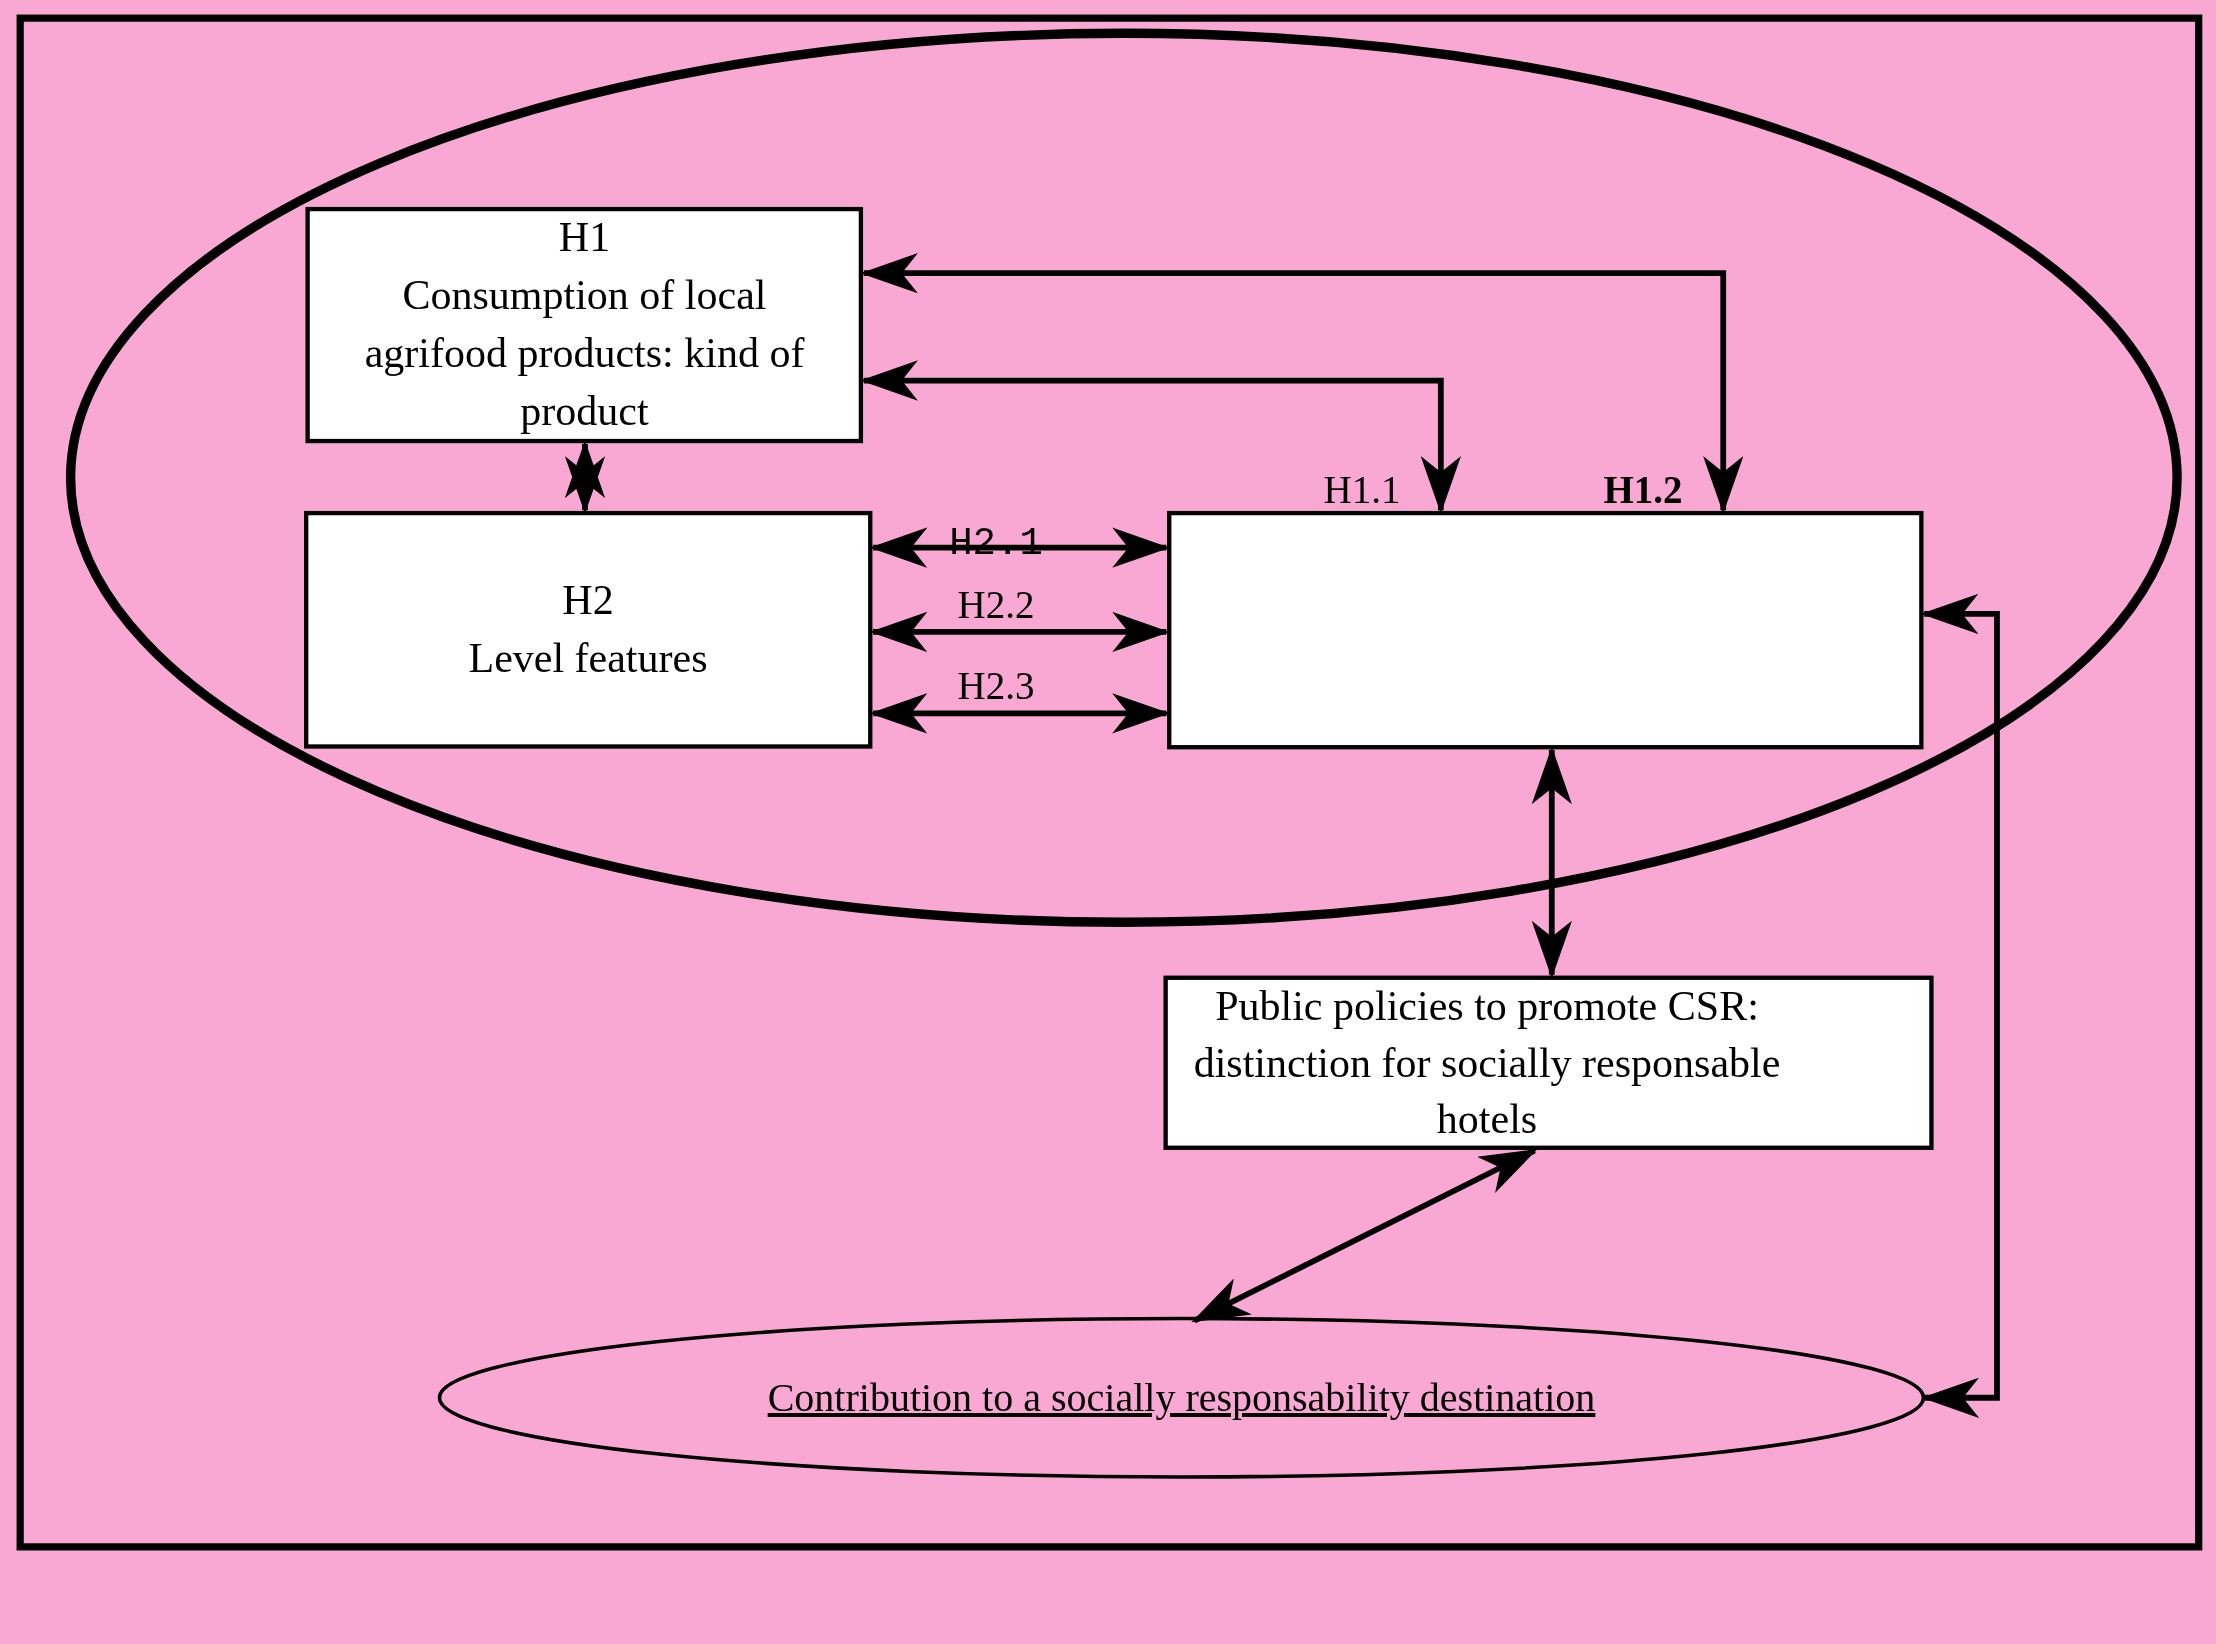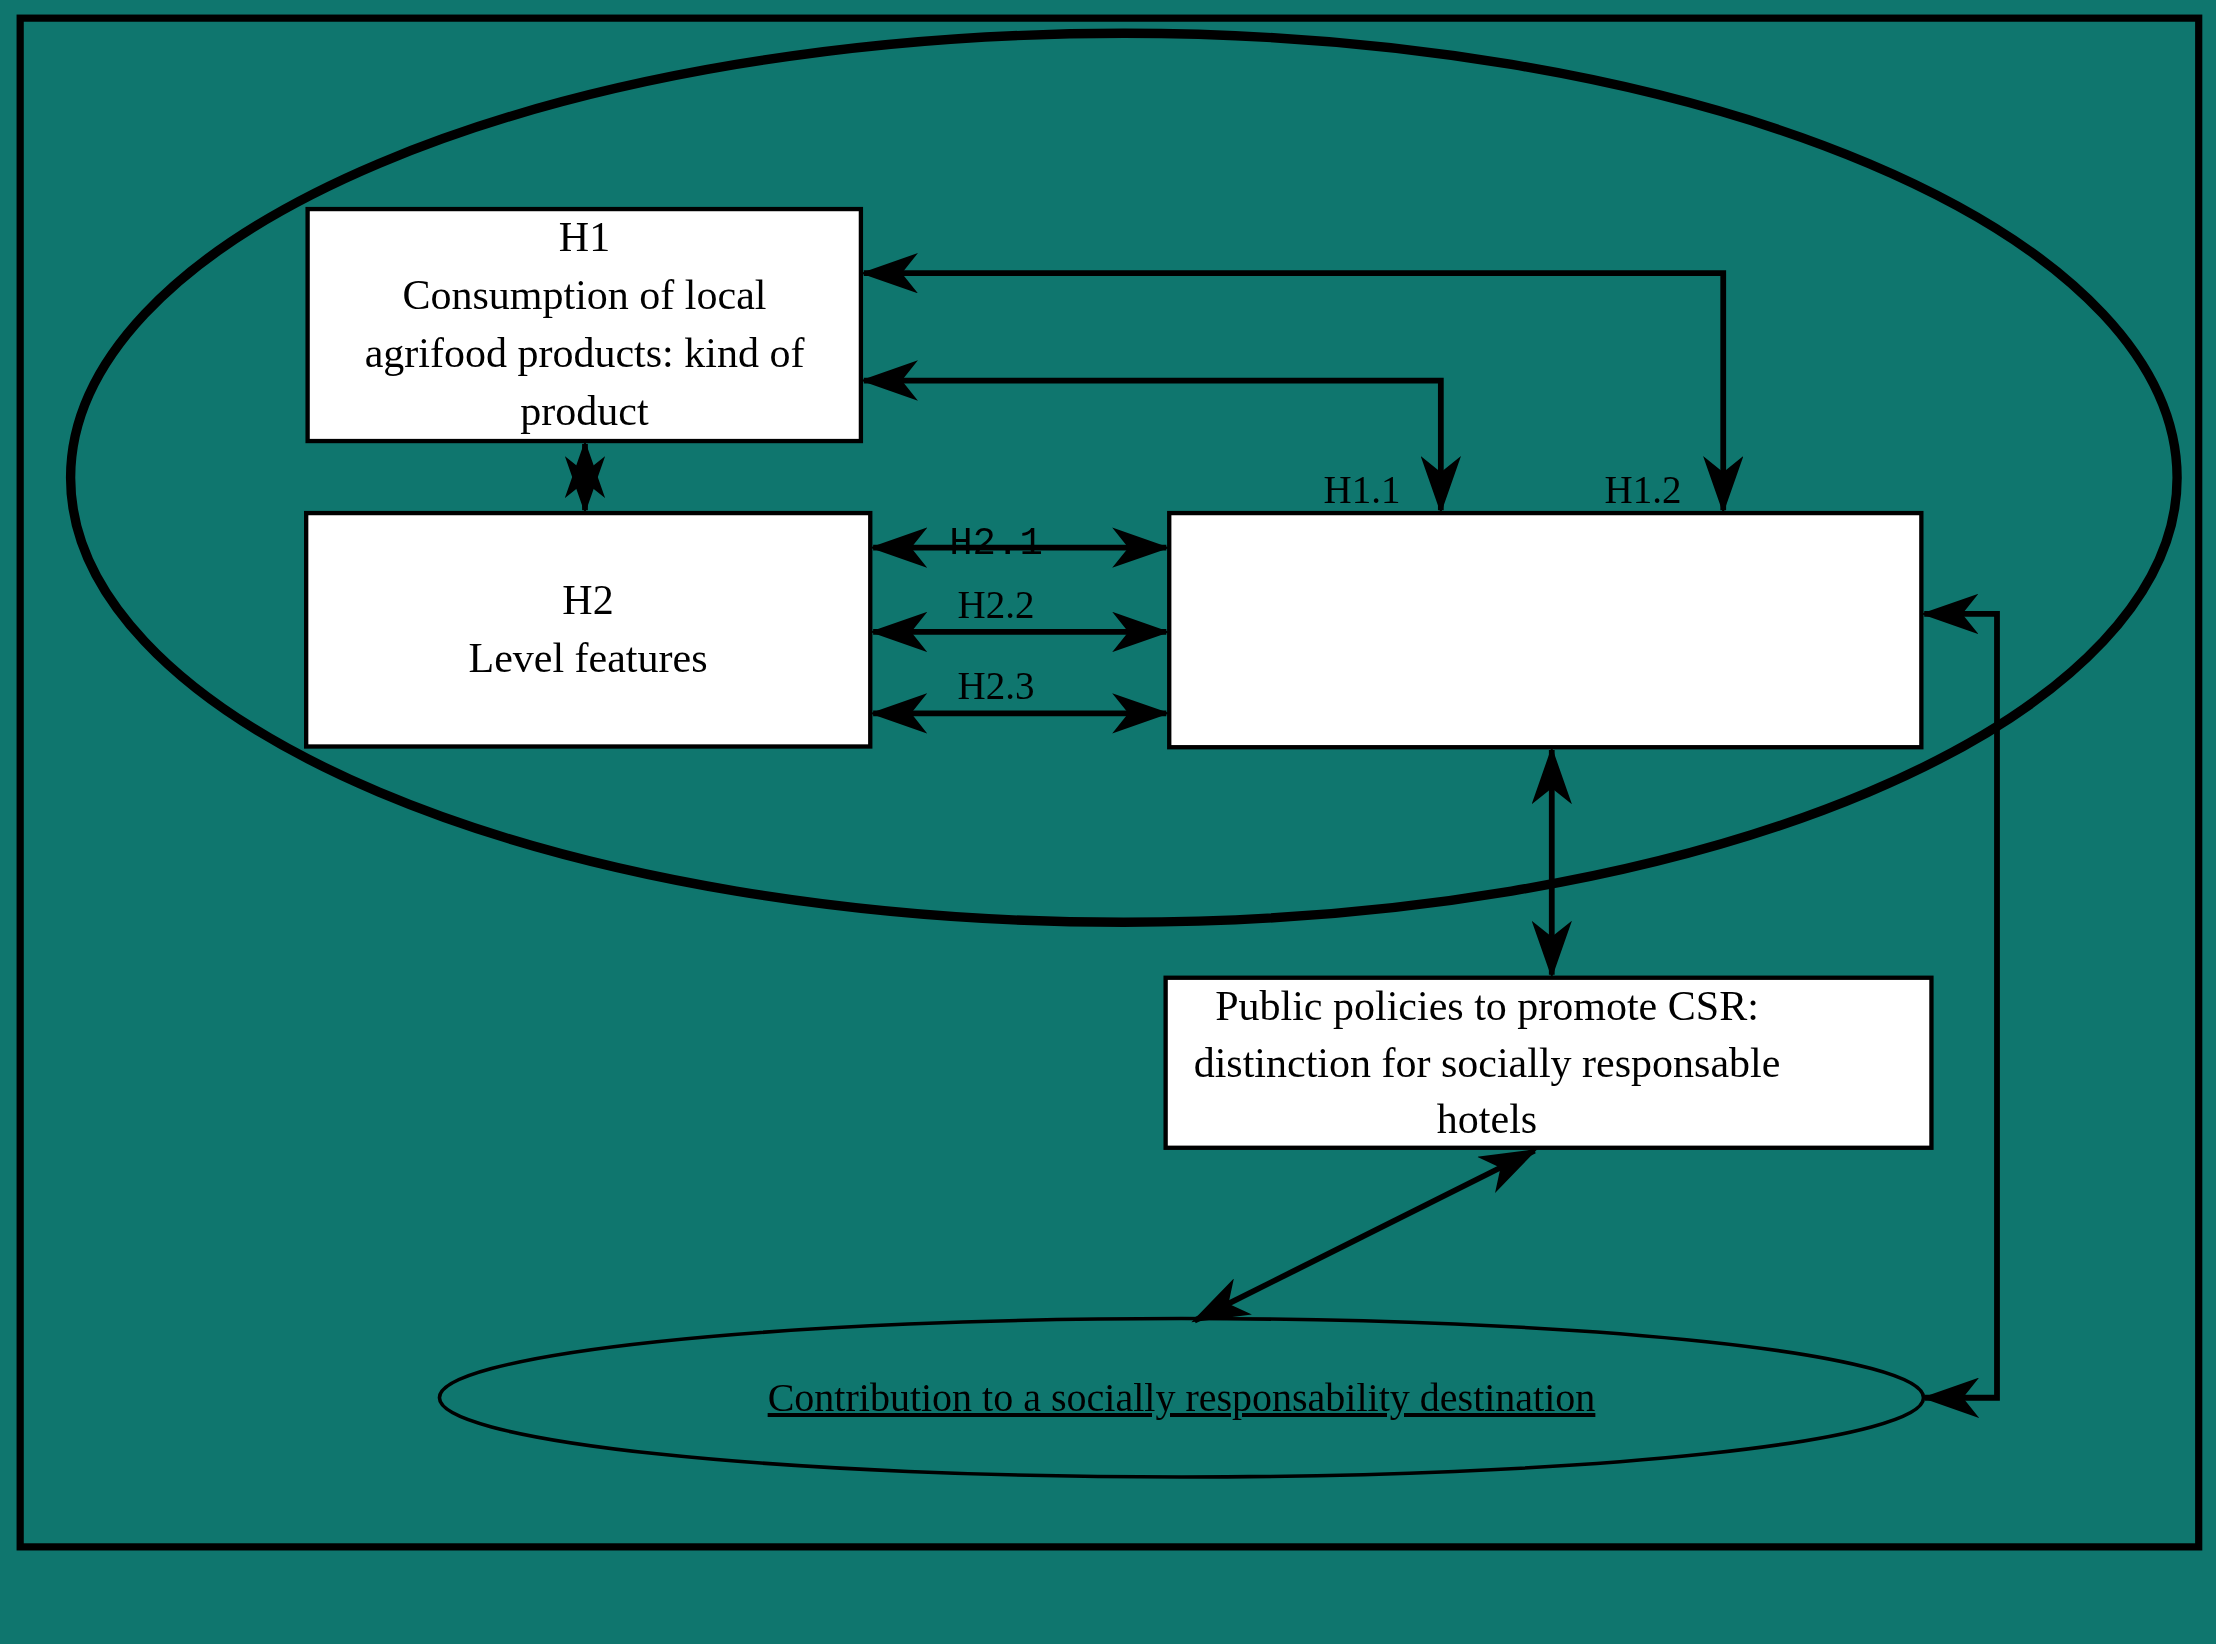--- a/index.html
+++ b/index.html
@@ -4,21 +4,21 @@
 <style>
   html, body {
     margin: 0;
     padding: 0;
     background: #ffffff;
   }
   .figure {
     position: relative;
     width: 2216px;
     height: 1645px;
-    background: #0f766e;
+    background: #f9a8d4;
     font-family: "Liberation Serif", "DejaVu Serif", serif;
     color: #000000;
   }
   .figure svg.canvas {
     position: absolute;
     left: 0;
     top: 0;
     width: 2216px;
     height: 1645px;
   }
@@ -110,20 +110,20 @@
 Level features</div>
 
 
   <div class="txt box-text policies" style="left:1104px; top:978px; width:766px; height:170px;">Public policies to promote CSR:
 distinction for socially responsable
 hotels</div>
 
   <div class="txt ellipse-text" style="left:461px; top:1358px; width:1441px; height:79px;">Contribution to a socially responsability destination</div>
 
   <div class="hyp-label" style="left:1362px; top:489px;font-family:Liberation Serif, serif;">H1.1</div>
-  <div class="hyp-label" style="left:1643px; top:489px;">H1.2</div>
+  <div class="hyp-label" style="left:1643px; top:489px;font-weight:bold;">H1.2</div>
   <div class="hyp-label" style="left:996px; top:544px;font-family:Liberation Mono, monospace;">H2.1</div>
   <div class="hyp-label" style="left:996px; top:604px;">H2.2</div>
   <div class="hyp-label" style="left:996px; top:685px;">H2.3</div>
 
 
 </div>
 
 
 </body></html>

